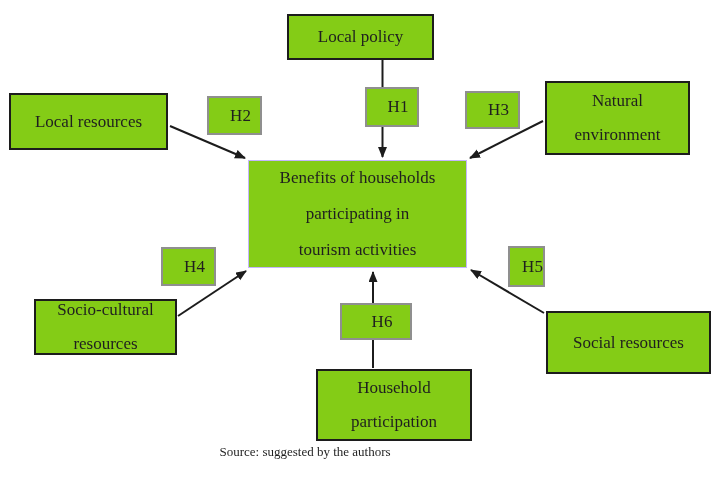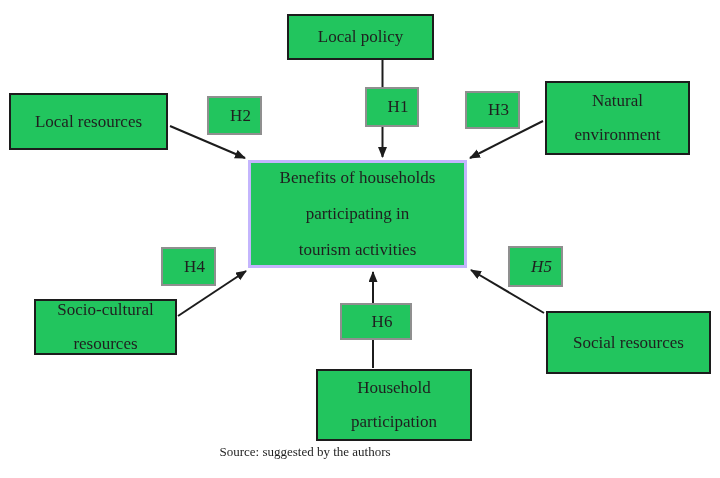--- a/index.html
+++ b/index.html
@@ -23,30 +23,30 @@
     width: 720px;
     height: 478px;
     pointer-events: none;
   }
   .box {
     position: absolute;
     display: flex;
     align-items: center;
     justify-content: center;
     text-align: center;
-    background: #22c55e;
+    background: #84cc16;
     box-sizing: border-box;
   }
   .node {
     border: 2px solid #1c1c1c;
     font-size: 17px;
     line-height: 2.0;
   }
   .center-node {
-    border: 3px solid #c4b5fd;
+    border: 1px solid #c4b5fd;
     font-size: 17px;
     line-height: 2.1;
   }
   .hyp {
     border: 2px solid #8f8f8f;
     font-size: 17px;
     padding-left: 12px;
   }
   .label {
     white-space: pre-line;
@@ -57,21 +57,21 @@
   #local-resources         { left: 9px;   top: 93px;  width: 159px; height: 57px; }
   #natural-environment     { left: 545px; top: 81px;  width: 145px; height: 74px; }
   #center-box              { left: 248px; top: 160px; width: 219px; height: 108px; }
   #socio-cultural-resources{ left: 34px;  top: 299px; width: 143px; height: 56px; }
   #social-resources        { left: 546px; top: 311px; width: 165px; height: 63px; }
   #household-participation { left: 278px; top: 369px; width: 156px; height: 72px; margin-left: 38px; }
   #hyp-h1 { left: 365px; top: 87px;  width: 54px; height: 40px; text-align: center; }
   #hyp-h2 { left: 207px; top: 96px;  width: 55px; height: 39px; }
   #hyp-h3 { left: 465px; top: 91px;  width: 55px; height: 38px; }
   #hyp-h4 { left: 161px; top: 247px; width: 55px; height: 39px; }
-  #hyp-h5 { left: 508px; top: 246px; width: 55px; height: 41px; font-style: italic; }
+  #hyp-h5 { left: 508px; top: 246px; width: 37px; height: 41px; }
   #hyp-h6 { left: 340px; top: 303px; width: 72px; height: 37px; }
   .caption {
     position: absolute;
     left: 145px;
     top: 444px;
     width: 320px;
     text-align: center;
     font-size: 13px;
   }
 </style>

